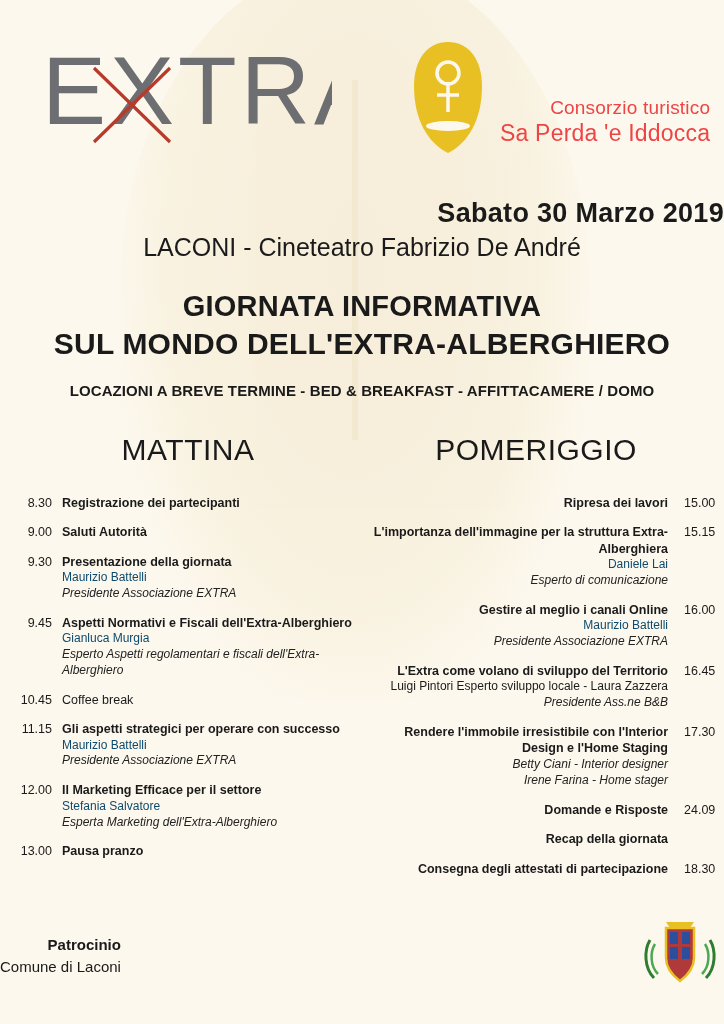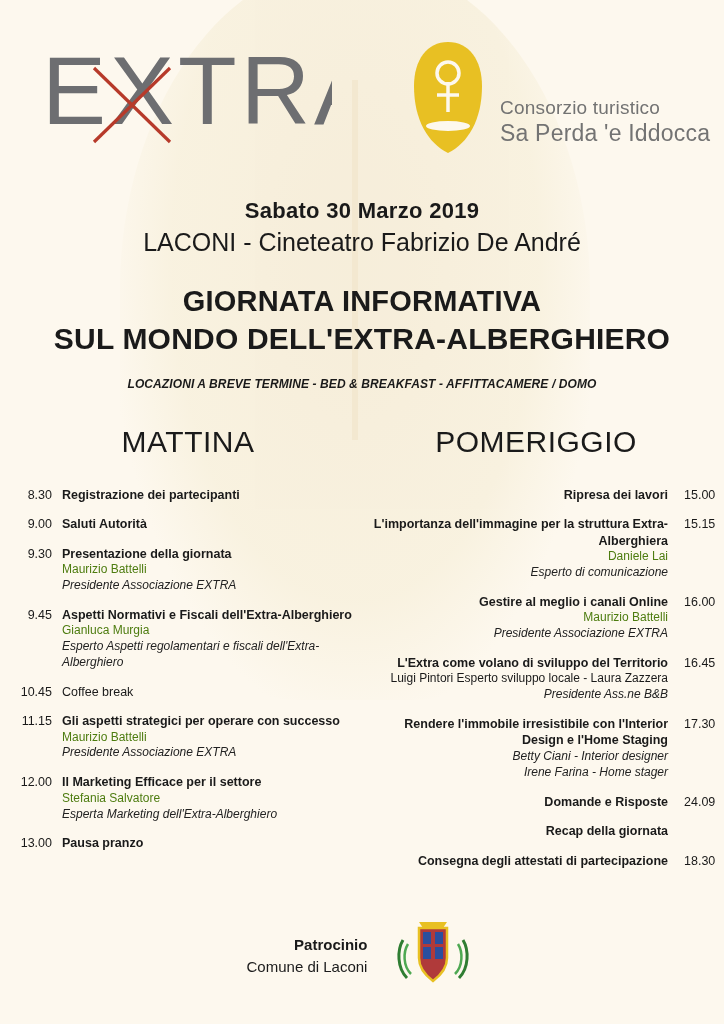--- a/index.html
+++ b/index.html
@@ -60,52 +60,53 @@
     position: absolute;
     left: 410px;
     top: 40px;
     display: flex;
     align-items: flex-end;
   }
   .consorzio-mark { width: 76px; height: 115px; }
   .consorzio-text {
     margin-left: 14px;
     padding-bottom: 8px;
-    color: #737373;
+    color: #ef4444;
     line-height: 1.22;
+    text-align: right;
   }
   .consorzio-text .l1 { font-size: 19px; letter-spacing:.2px; }
   .consorzio-text .l2 { font-size: 23px; letter-spacing:.2px; }
 
   
   .titles { text-align: center; }
   .date {
-    font-size: 22px;
+    font-size: 27px;
     font-weight: bold;
     margin: 8px 0 4px;
     letter-spacing: .3px;
+    text-align: right;
   }
   .venue {
     font-size: 25px;
     font-weight: normal;
     margin: 0 0 26px;
   }
   .maintitle1, .maintitle2 {
     font-size: 29px;
     font-weight: bold;
     letter-spacing: .2px;
     line-height: 1.28;
   }
   .maintitle2 { font-size: 30px; }
   .subtitle {
-    font-size: 12px;
+    font-size: 15px;
     font-weight: bold;
     margin-top: 18px;
     letter-spacing: .1px;
-    font-style: italic;
   }
 
   
   .columns {
     display: flex;
     margin-top: 34px;
     padding: 0 14px;
   }
   .col { width: 50%; }
   .col-head {
@@ -130,32 +131,32 @@
   .col-right .time {
     width: 42px;
     text-align: right;
     padding-left: 16px;
     font-size: 12.5px;
     flex: 0 0 42px;
   }
   .col-right .body { flex: 1 1 auto; text-align: right; }
   .title-b { font-size: 12.5px; font-weight: bold; }
   .title-n { font-size: 12.5px; font-weight: normal; }
-  .person  { font-size: 12px; font-weight: normal; color:#4d7c0f; }
+  .person  { font-size: 12px; font-weight: normal; color:#0c4a6e; }
   .role    { font-size: 12px; font-style: italic; color:#222; }
   .mixed   { font-size: 12px; }
 
   
   .footer {
     position: absolute;
     left: 0;
     right: 0;
     bottom: 28px;
     display: flex;
-    justify-content: center;
+    justify-content: space-between;
     align-items: center;
     z-index: 2;
   }
   .patro {
     text-align: right;
     font-size: 15px;
     line-height: 1.5;
     padding-right: 22px;
   }
   .crest { width: 88px; height: 80px; }

